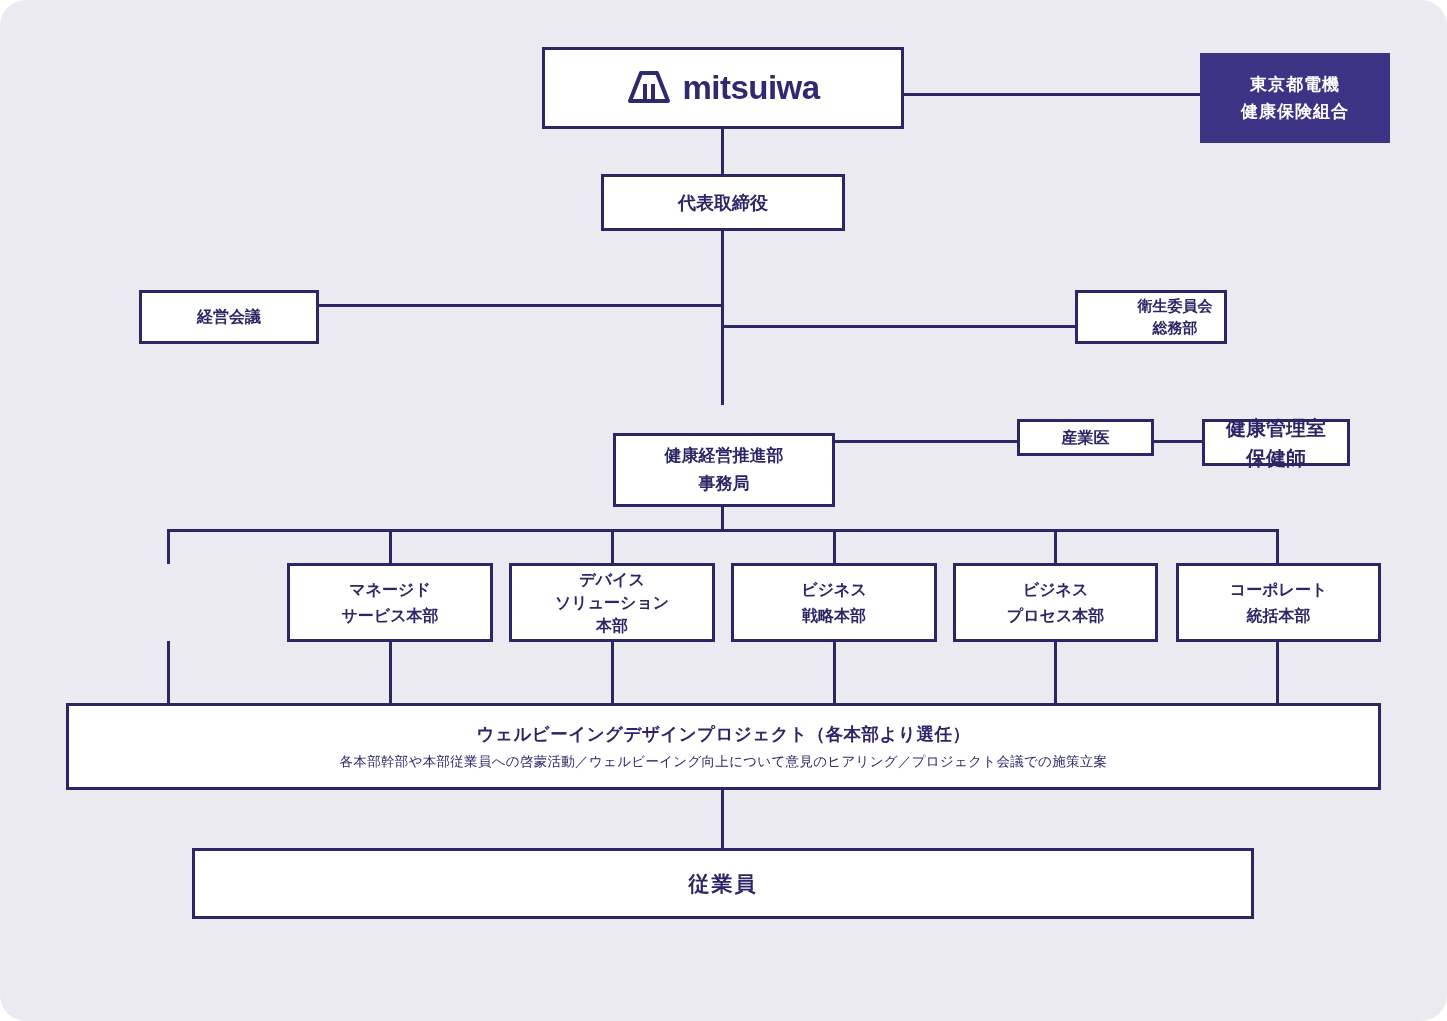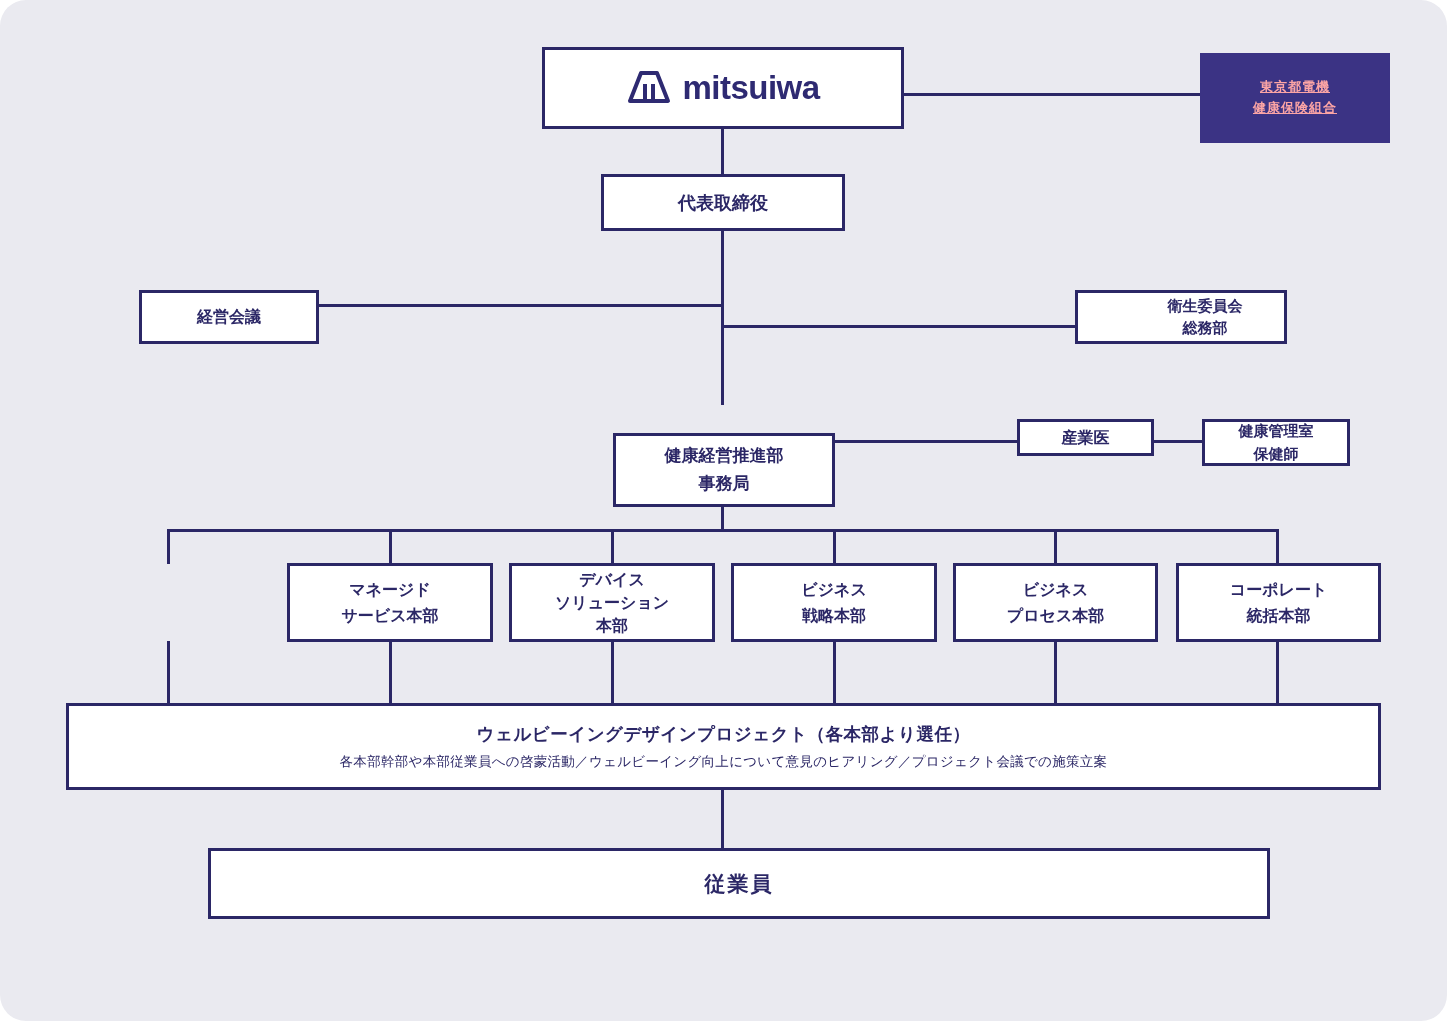--- a/index.html
+++ b/index.html
@@ -16,36 +16,36 @@
     position:absolute;left:0;top:0;width:1447px;height:1021px;
     background:var(--canvasbg);border-radius:26px;overflow:hidden;
   }
   .box{
     position:absolute;background:var(--boxbg);
     border:3px solid var(--line);color:var(--text);
     display:flex;flex-direction:column;align-items:center;justify-content:center;
     text-align:center;font-weight:bold;z-index:2;
   }
   .box--dark{
-    background:var(--darkbg);border:none;color:#fca5a5;
-    font-size:13px;line-height:1.6;letter-spacing:1px;text-decoration:underline;
+    background:var(--darkbg);border:none;color:#ffffff;
+    font-size:17px;line-height:1.6;letter-spacing:1px;
   }
   .hline,.vline{position:absolute;background:var(--line);z-index:1;}
   .hline{height:2.5px;}
   .vline{width:2.5px;}
   .logo-wrap{display:flex;align-items:flex-start;gap:10px;}
   .logo-text{
     font-size:33px;font-weight:bold;color:var(--logo);
     letter-spacing:-0.5px;
   }
   .fs18{font-size:18px;}
   .fs17{font-size:17px;line-height:1.65;margin-top:28px;}
   .fs16{font-size:16px;line-height:1.6;}
   .fs15{font-size:15px;line-height:1.5;}
-  .fs14{font-size:15px;line-height:1.5;}
+  .fs14{font-size:20px;line-height:1.5;}
   .project-title{font-size:17.5px;font-weight:bold;letter-spacing:0.5px;}
   .project-sub{font-size:13.5px;font-weight:500;margin-top:7px;letter-spacing:0.3px;}
   .employees-label{font-size:21px;letter-spacing:2px;}
 </style>
 </head>
 <body>
 
 <div class="canvas">
 
   <div class="hline" style="left:904px;top:93px;width:296px;"></div>
@@ -88,21 +88,21 @@
   </div>
 
   <div class="box fs18" style="left:601px;top:174px;width:244px;height:57px;">
     <span>代表取締役</span>
   </div>
 
   <div class="box fs16" style="left:139px;top:290px;width:180px;height:54px;">
     <span>経営会議</span>
   </div>
 
-  <div class="box fs15" style="left:1075px;top:290px;width:212px;height:54px;padding-left:48px;">
+  <div class="box fs15" style="left:1075px;top:290px;width:152px;height:54px;padding-left:48px;">
     <span>衛生委員会</span>
     <span>総務部</span>
   </div>
 
   <div class="box fs17" style="left:613px;top:405px;width:222px;height:74px;">
     <span>健康経営推進部</span>
     <span>事務局</span>
   </div>
 
   <div class="box fs16" style="left:1017px;top:419px;width:137px;height:37px;">
@@ -134,17 +134,17 @@
   <div class="box fs16" style="left:1176px;top:563px;width:205px;height:79px;">
     <span>コーポレート</span>
     <span>統括本部</span>
   </div>
 
   <div class="box" style="left:66px;top:703px;width:1315px;height:87px;">
     <span class="project-title">ウェルビーイングデザインプロジェクト（各本部より選任）</span>
     <span class="project-sub">各本部幹部や本部従業員への啓蒙活動／ウェルビーイング向上について意見のヒアリング／プロジェクト会議での施策立案</span>
   </div>
 
-  <div class="box" style="left:208px;top:848px;width:1062px;height:71px;">
+  <div class="box" style="left:192px;top:848px;width:1062px;height:71px;">
     <span class="employees-label">従業員</span>
   </div>
 
 </div>
 
 </body></html>

